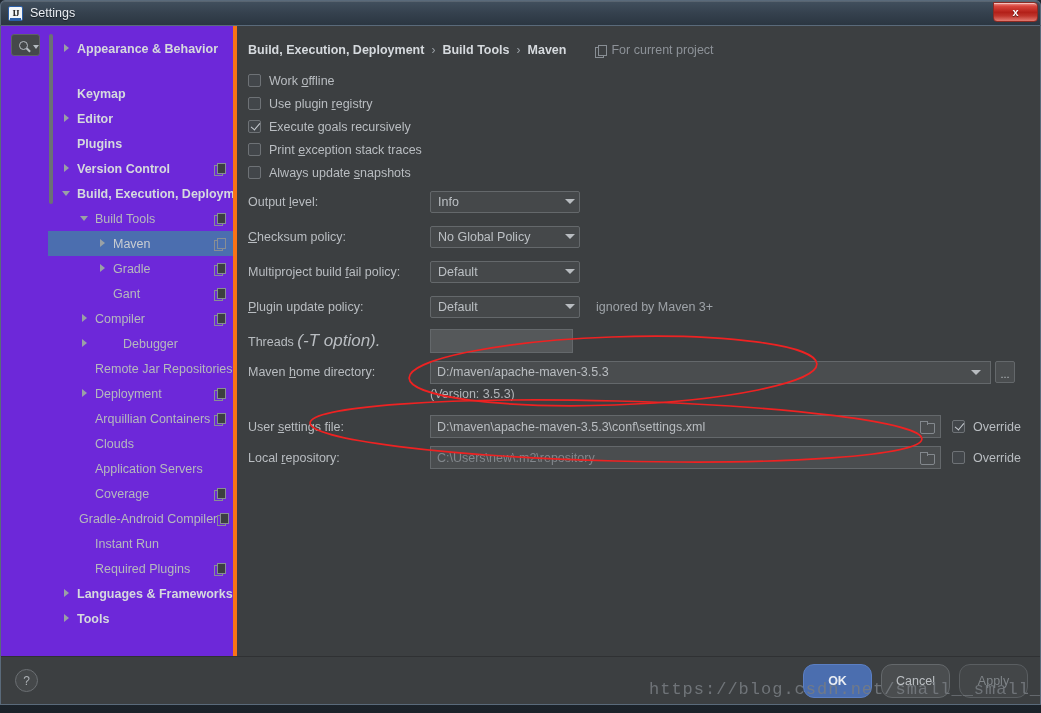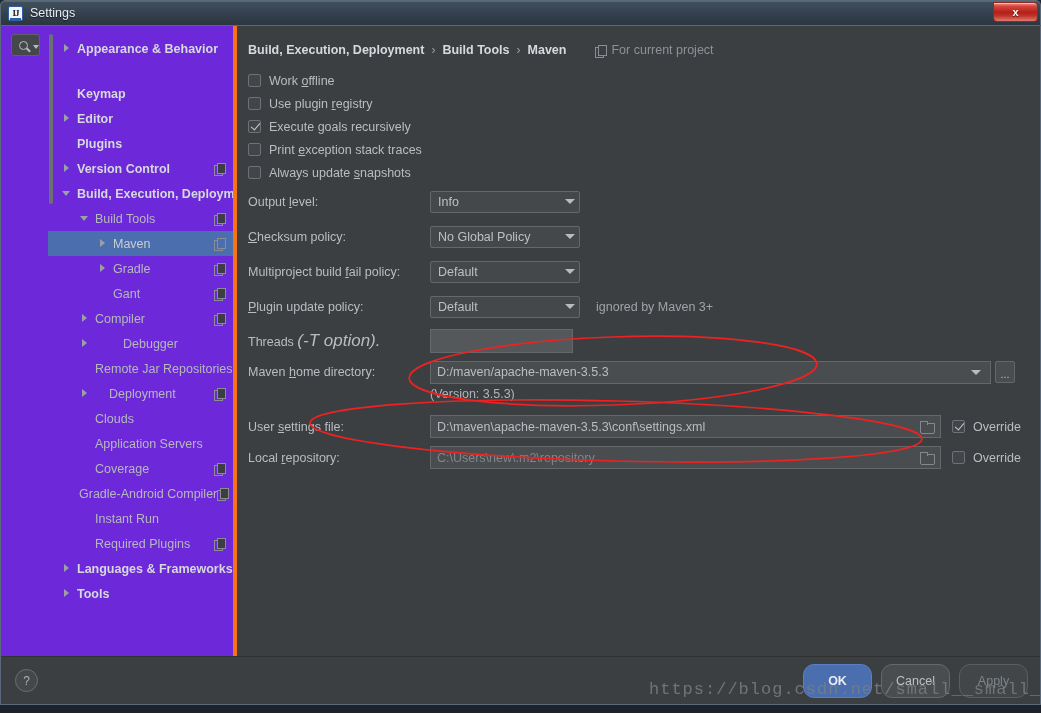--- a/index.html
+++ b/index.html
@@ -402,23 +402,28 @@
             </div>
             <div class="node" style="padding-left: 32px; gap: 28px;">
               <span class="arrow right"></span>
               <span class="node-label">Debugger</span>
             </div>
             <div class="node" style="padding-left: 32px;">
               <span class="arrow"></span>
               <span class="node-label">Remote Jar Repositories</span>
               <span class="copy-ic"></span>
             </div>
-            <div class="node" style="padding-left: 32px; gap: 14px;">
+            <div class="node" style="padding-left: 32px;">
               <span class="arrow right"></span>
               <span class="node-label">Deployment</span>
+              <span class="copy-ic"></span>
+            </div>
+            <div class="node" style="padding-left: 32px;">
+              <span class="arrow"></span>
+              <span class="node-label">Arquillian Containers</span>
               <span class="copy-ic"></span>
             </div>
             <div class="node" style="padding-left: 32px;">
               <span class="arrow"></span>
               <span class="node-label">Clouds</span>
             </div>
             <div class="node" style="padding-left: 32px;">
               <span class="arrow"></span>
               <span class="node-label">Application Servers</span>
             </div>

